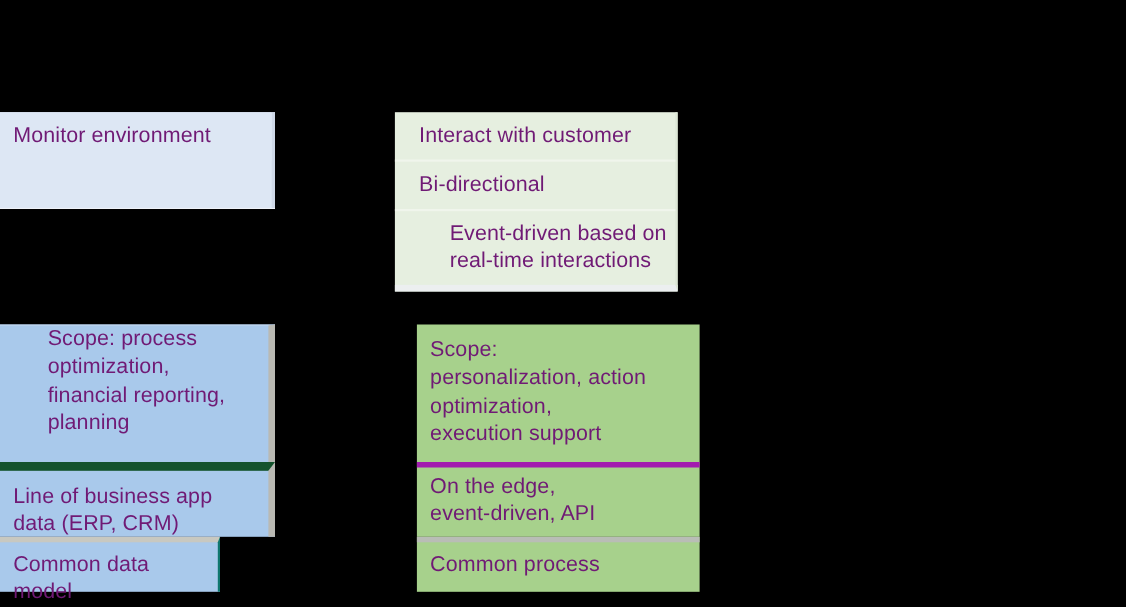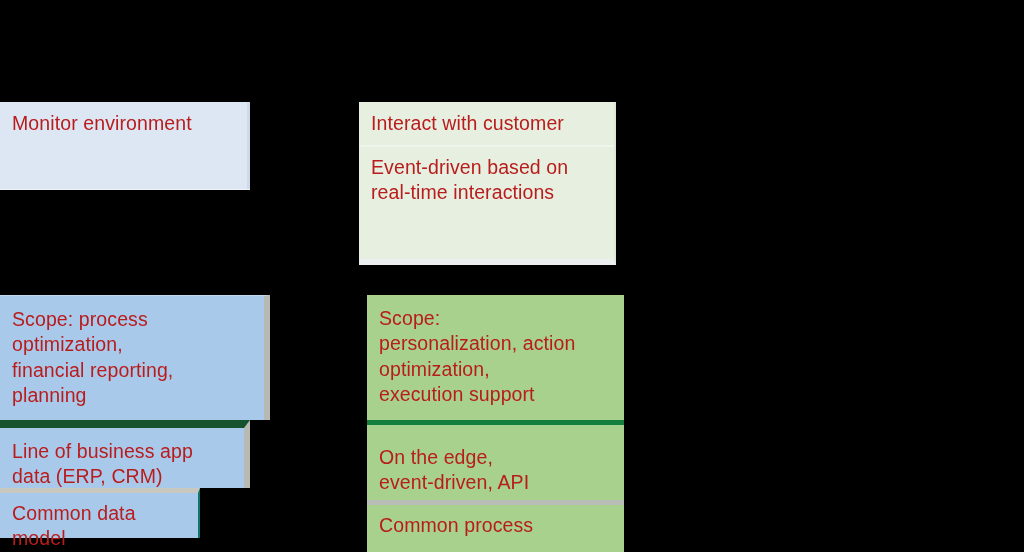--- a/index.html
+++ b/index.html
@@ -23,21 +23,21 @@
     background: #000000;
   }
 
   .panel {
     position: absolute;
     box-sizing: border-box;
   }
 
   .cell {
     box-sizing: border-box;
-    color: #b91c1c;
+    color: #701a75;
     display: flex;
     align-items: center;
     letter-spacing: 0.1px;
   }
 
   .cell-text {
     display: block;
     white-space: pre-line;
     line-height: 1.30;
   }
@@ -65,105 +65,108 @@
     left: 359px;
     top: 102px;
     width: 257px;
     height: 163px;
     background: #e6efe0;
     border-right: 2px solid #dde7d6;
     border-bottom: 6px solid #eceff0;
   }
   #panel-interact .cell {
     width: 100%;
-    padding: 0 8px 0 12px;
+    padding: 0 8px 0 22px;
     font-size: 19.5px;
   }
   #panel-interact .cell.r0 { height: 45px; border-bottom: 2px solid #f0f5ec; }
   #panel-interact .cell.r1 { height: 45px; border-bottom: 2px solid #f0f5ec; }
-  #panel-interact .cell.r2 { height: 65px; align-items: flex-start; padding-top: 8px; }
+  #panel-interact .cell.r2 { height: 65px; align-items: flex-start; padding-top: 8px; justify-content: flex-end; }
 
   
   #panel-scope-blue {
     left: 0px;
     top: 295px;
     width: 256px;
     height: 248px;
   }
   #panel-scope-blue .cell {
     padding: 0 8px 0 12px;
     font-size: 19.5px;
     background: #a9c9eb;
     align-items: flex-start;
   }
   #panel-scope-blue .cell.r0 {
-    width: 270px;
+    width: 250px;
     height: 125px;
-    padding-top: 11px;
     border-right: 6px solid #b9b9b3;
     border-top: 1px solid #c3d8ef;
+    justify-content: center;
   }
   #panel-scope-blue .cell.r1 {
     width: 250px;
     height: 68px;
     padding-top: 11px;
     border-top: 8px solid #14532d;
     border-right: 6px solid #b9b9b3;
   }
   #panel-scope-blue .cell.r2 {
     width: 200px;
     height: 50px;
     padding-top: 8px;
     border-top: 5px solid #c8c8c0;
     border-right: 2px solid #0f766e;
   }
 
   
   #panel-scope-green {
-    left: 367px;
+    left: 379px;
     top: 295px;
     width: 257px;
     height: 248px;
   }
   #panel-scope-green .cell {
     width: 100%;
     padding: 0 8px 0 12px;
     font-size: 19.5px;
     background: #a7d18c;
     align-items: flex-start;
   }
   #panel-scope-green .cell.r0 {
     height: 125px;
     padding-top: 11px;
   }
   #panel-scope-green .cell.r1 {
-    height: 80px;
-    padding-top: 20px;
-    border-top: 5px solid #15803d;
+    height: 68px;
+    padding-top: 5px;
+    border-top: 5px solid #a21caf;
   }
   #panel-scope-green .cell.r2 {
-    height: 65px;
+    height: 50px;
     padding-top: 8px;
     border-top: 5px solid #b9bdb6;
   }
 </style>
 </head>
 <body>
 
 <div id="canvas">
 
   <div class="panel" id="panel-monitor">
     <div class="cell r0">
       <span class="cell-text">Monitor environment</span>
     </div>
   </div>
 
   <div class="panel" id="panel-interact">
     <div class="cell r0">
       <span class="cell-text">Interact with customer</span>
+    </div>
+    <div class="cell r1">
+      <span class="cell-text">Bi-directional</span>
     </div>
     <div class="cell r2">
       <span class="cell-text">Event-driven based on
 real-time interactions</span>
     </div>
   </div>
 
   <div class="panel" id="panel-scope-blue">
     <div class="cell r0">
       <span class="cell-text">Scope: process

